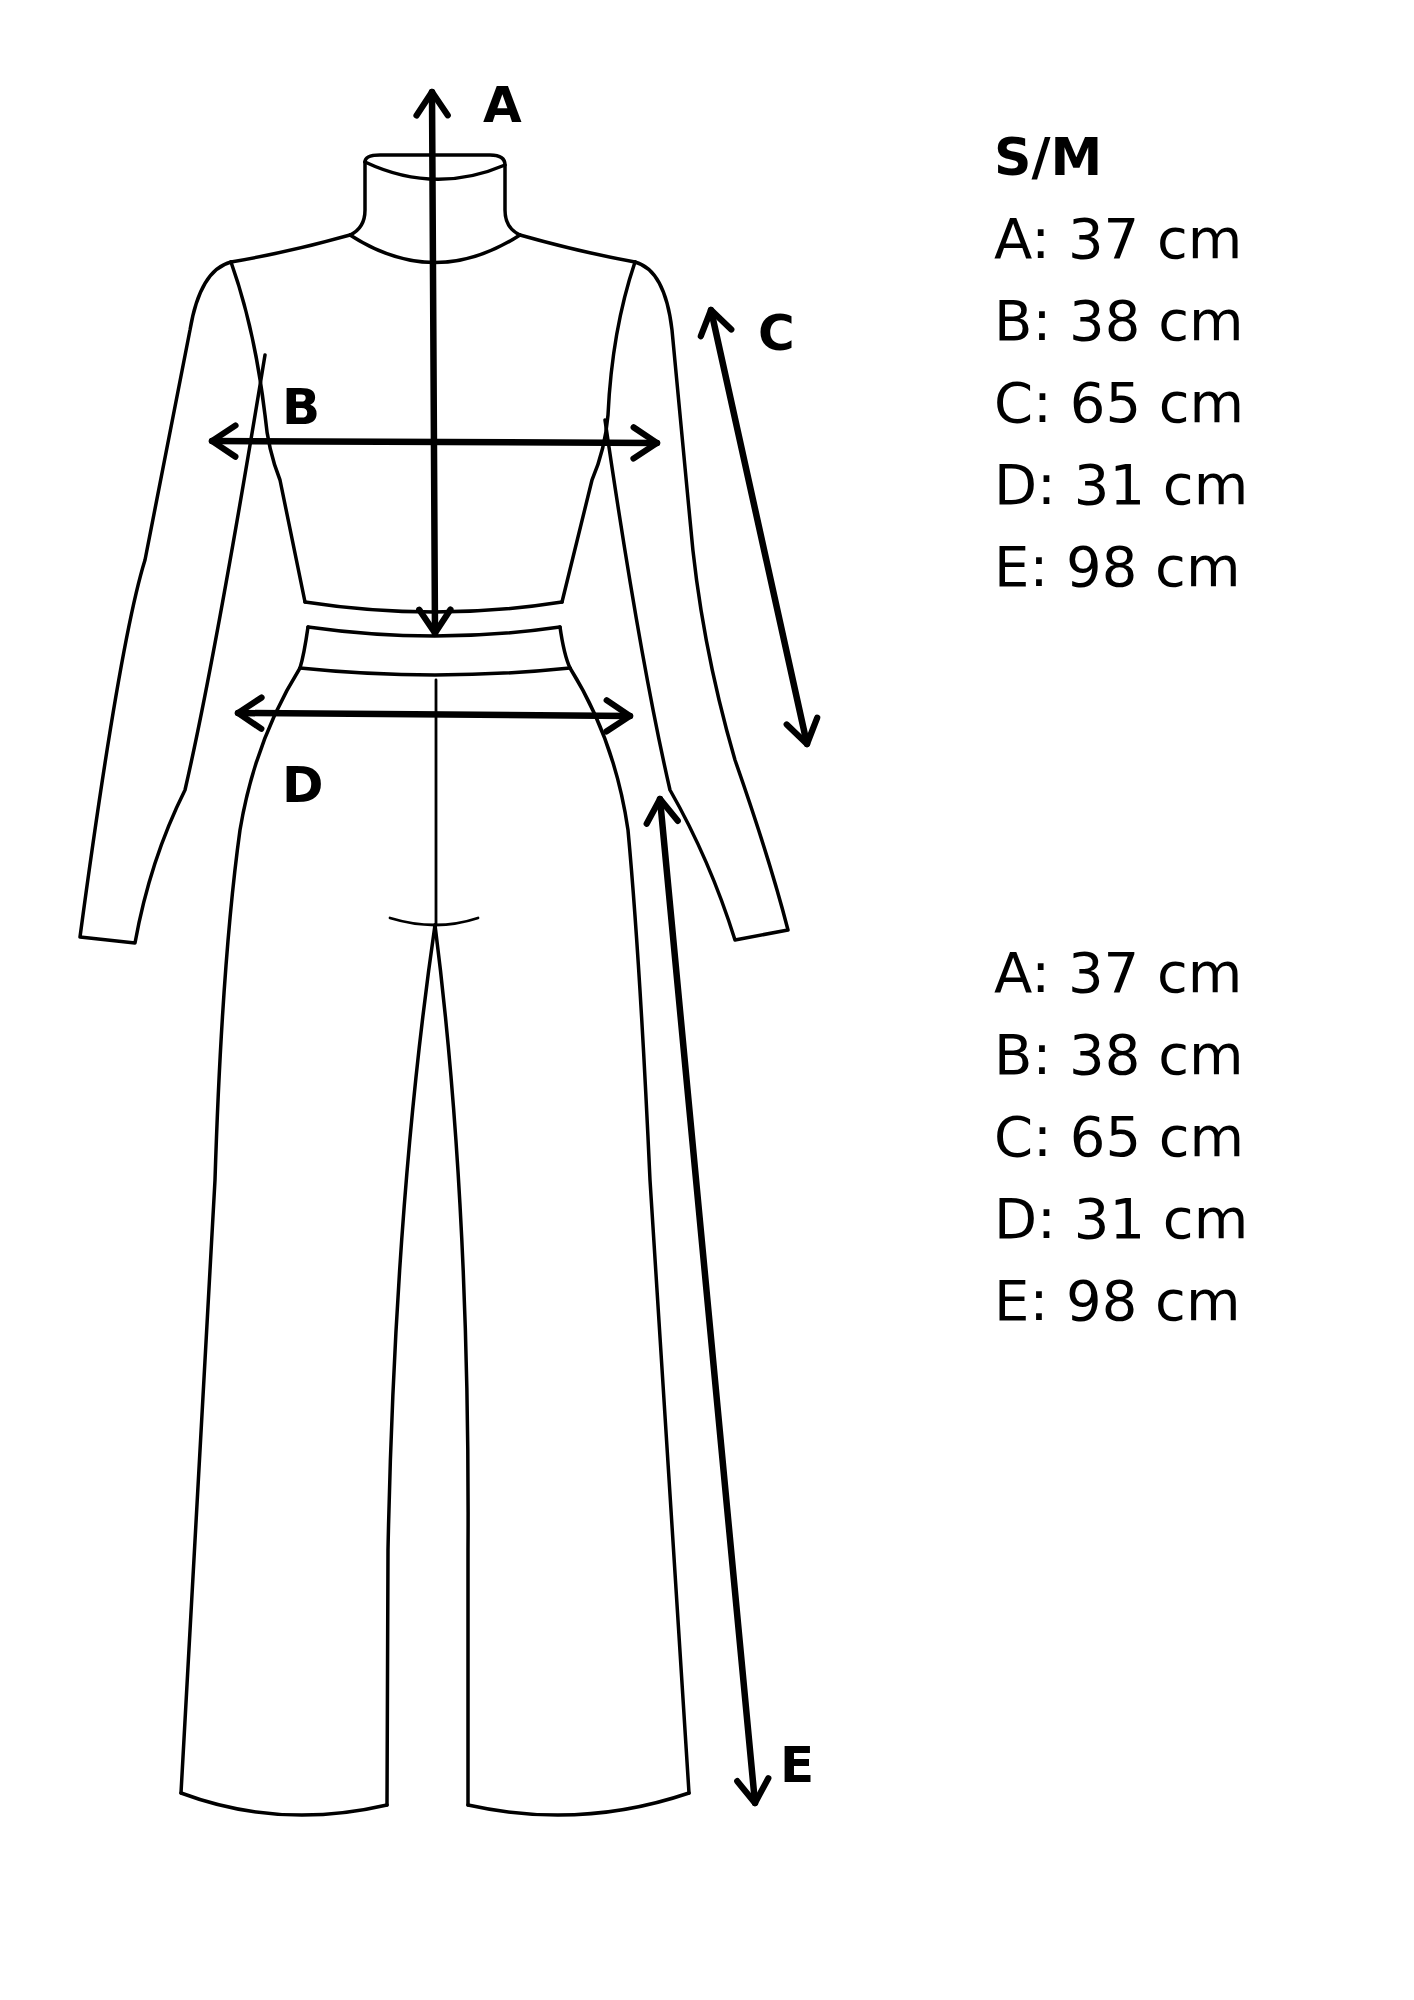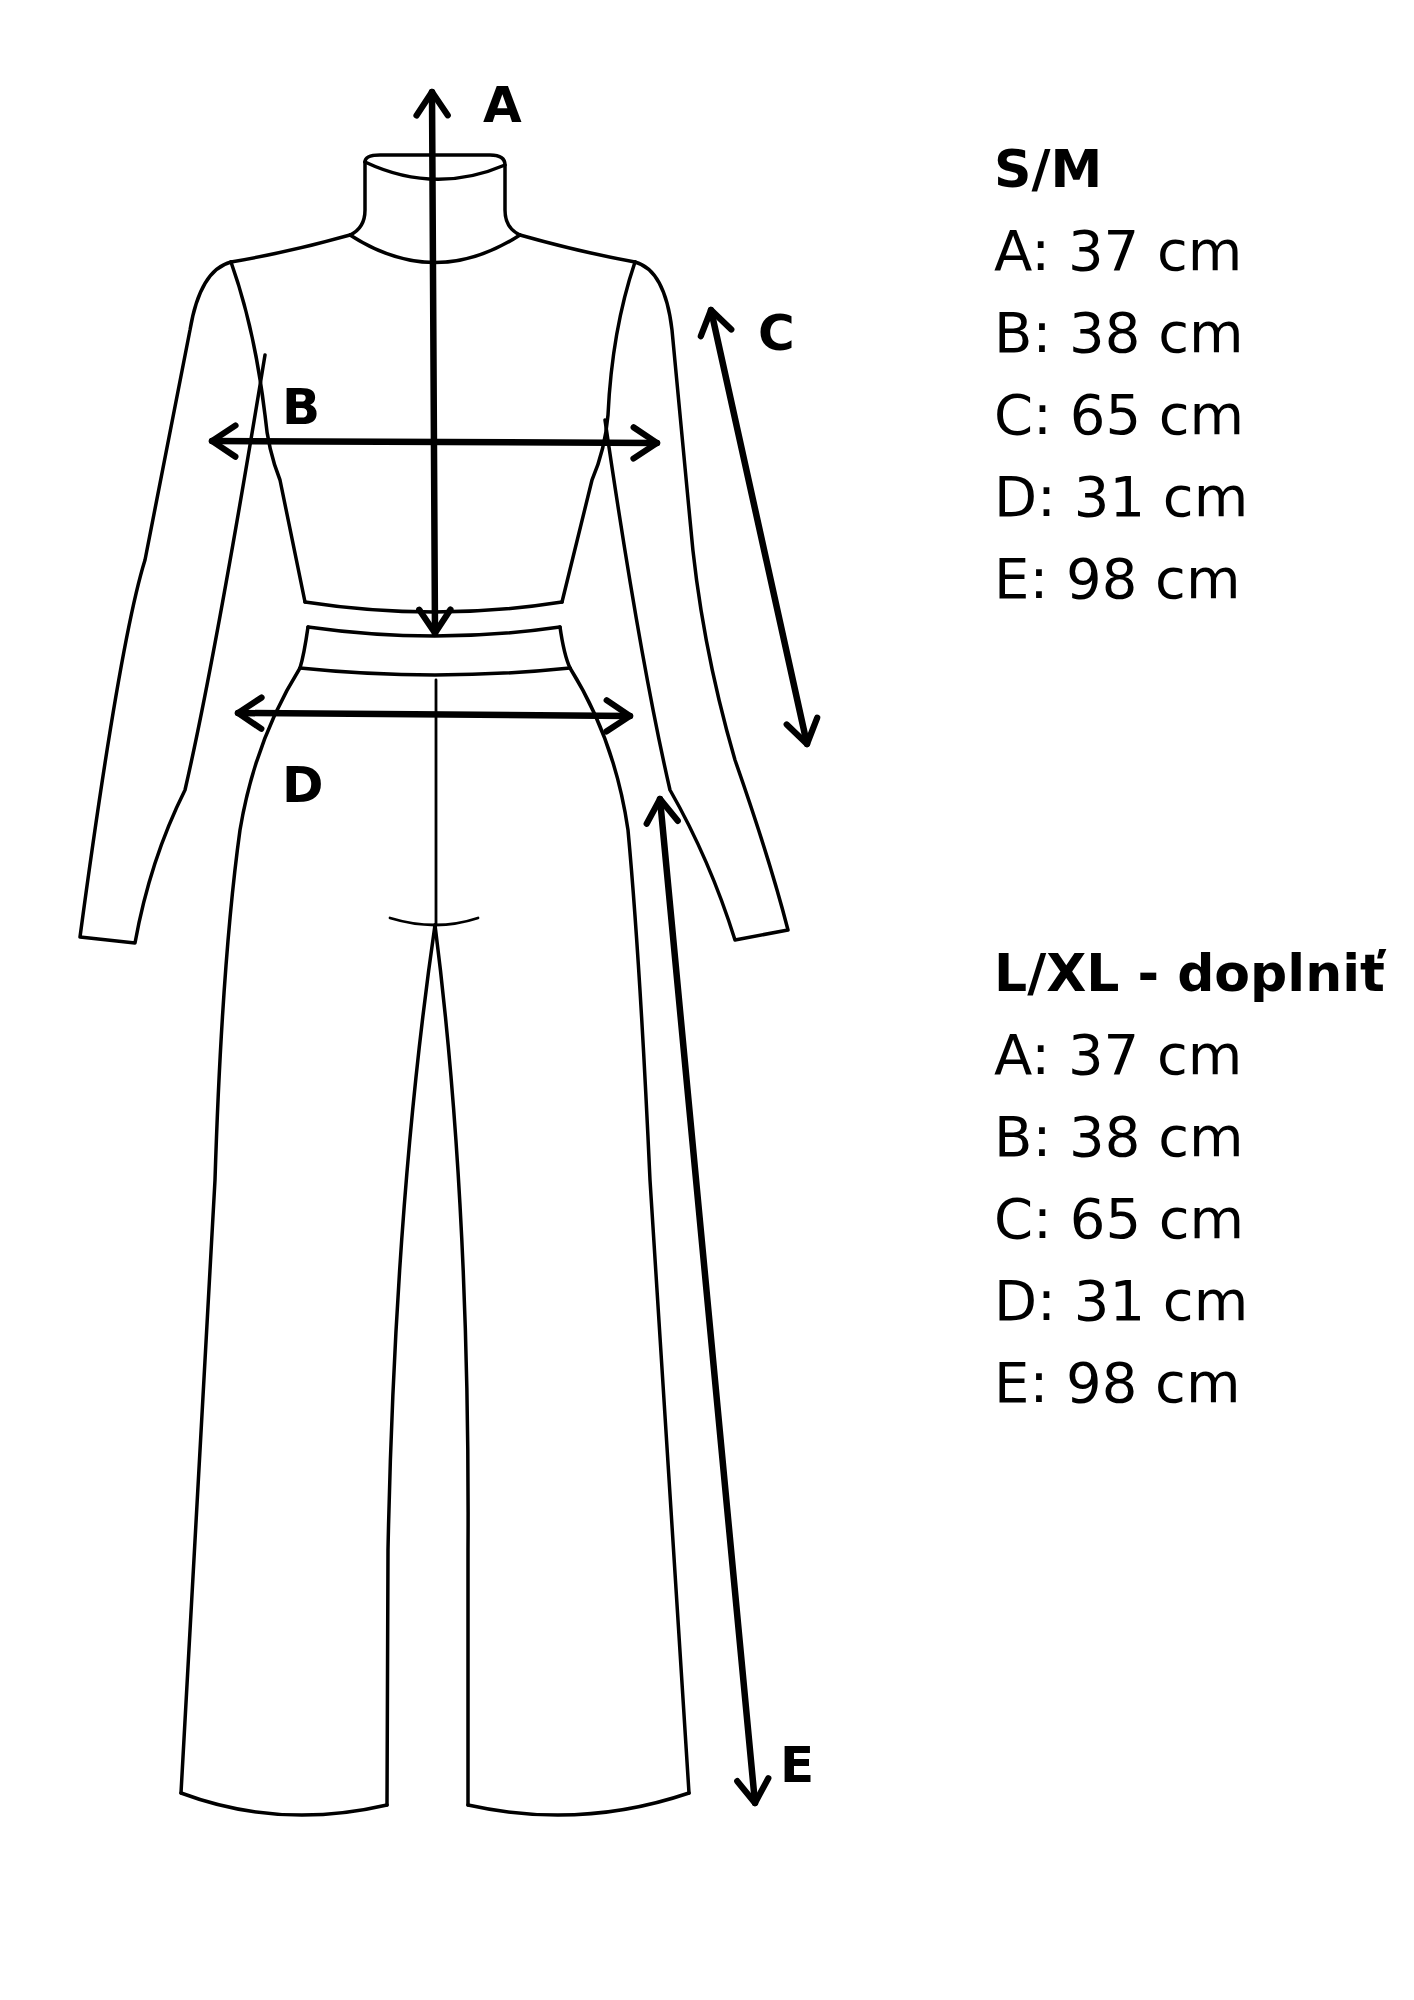--- a/index.html
+++ b/index.html
@@ -68,29 +68,28 @@
     <line x1="660" y1="799" x2="755" y2="1803" marker-start="url(#ah)" marker-end="url(#ah)"></line>
   </g>
 </svg>
 
 <div class="lbl" style="left:483px; top:80px;">A</div>
 <div class="lbl" style="left:282px; top:382px;">B</div>
 <div class="lbl" style="left:758px; top:308px;">C</div>
 <div class="lbl" style="left:282px; top:760px;">D</div>
 <div class="lbl" style="left:780px; top:1740px;">E</div>
 
-<div class="sizeblock" style="top:128px;">
+<div class="sizeblock" style="top:116px;">
   <div class="title">S/M</div>
   <div class="row">A: 37 cm</div>
   <div class="row">B: 38 cm</div>
   <div class="row">C: 65 cm</div>
   <div class="row">D: 31 cm</div>
   <div class="row">E: 98 cm</div>
 </div>
 
 <div class="sizeblock" style="top:932px;">
-  <div class="title">L/XL - doplniť</div>
   <div class="row">A: 37 cm</div>
   <div class="row">B: 38 cm</div>
   <div class="row">C: 65 cm</div>
   <div class="row">D: 31 cm</div>
   <div class="row">E: 98 cm</div>
 </div>
 
 </body></html>

